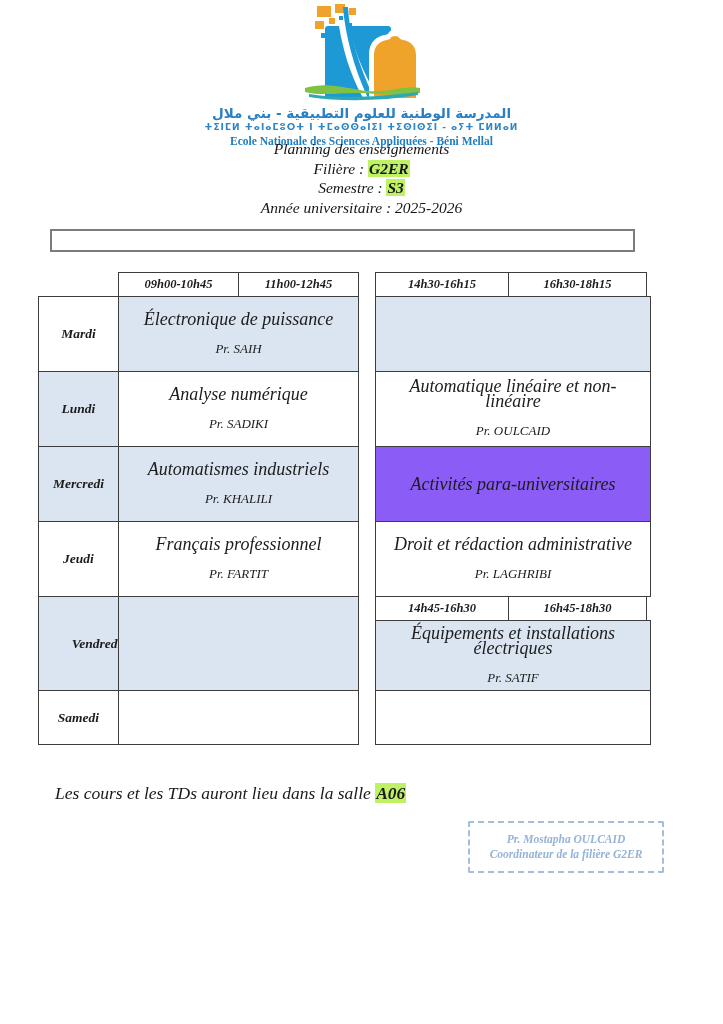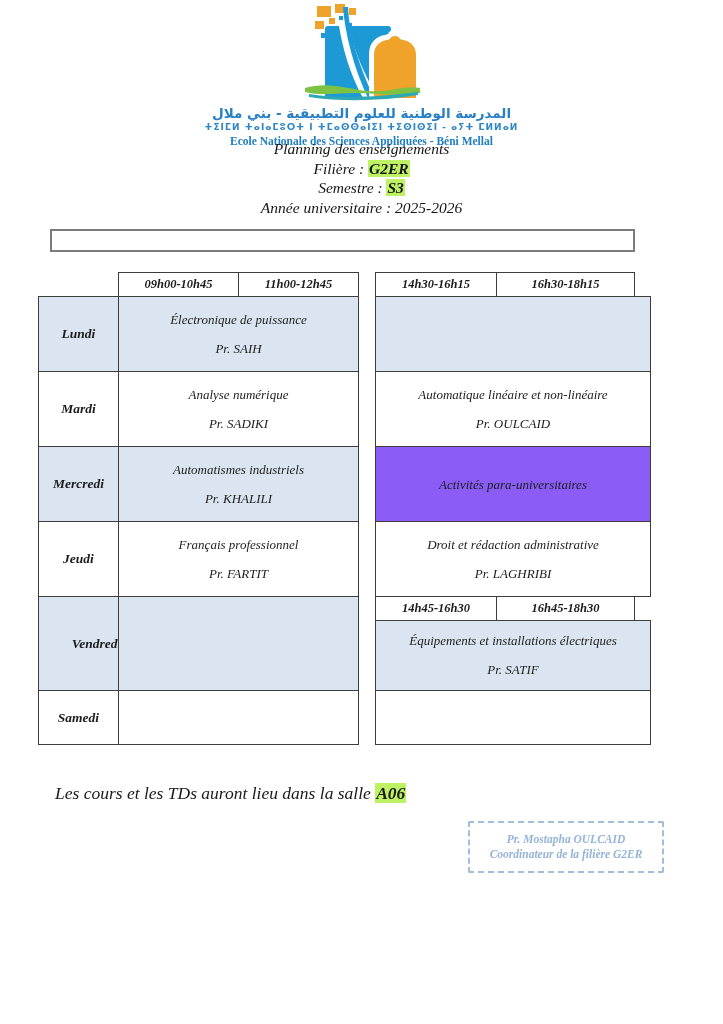--- a/index.html
+++ b/index.html
@@ -35,24 +35,24 @@
   .stack > * + *{margin-top:-1px;}
 
   .col-days{position:absolute;left:0;top:24px;width:81px;}
   .day-cell{width:81px;font-weight:bold;font-style:italic;font-size:13.5px;}
 
   .block-am{position:absolute;left:80px;top:0;width:241px;}
   .block-pm{position:absolute;left:337px;top:0;width:276px;}
   .hdr-row{display:flex;}
   .hdr-row > * + *{margin-left:-1px;}
   .hdr-cell{font-weight:bold;font-style:italic;font-size:12.5px;background:#fff;}
-  .w121{width:121px;} .w138{width:122px;} .w139{width:139px;}
+  .w121{width:121px;} .w138{width:134px;} .w139{width:139px;}
   .wide-am{width:241px;} .wide-pm{width:276px;}
 
-  .course-line{font-style:italic;font-size:13px;line-height:15px;padding:0 8px;text-align:center;}
+  .course-line{font-style:italic;font-size:18px;line-height:15px;padding:0 8px;text-align:center;}
   .prof-line{font-style:italic;font-size:13px;margin-top:14px;}
 
   .fri-pm{height:95px;margin-top:-1px;}
   .fri-pm .hdr-row{margin-top:0;}
 
   
   .note{position:absolute;left:55px;top:765px;font-style:italic;font-size:17.5px;color:#1a1a1a;}
 
   
   .signature{position:absolute;left:468px;top:821px;width:192px;height:48px;
@@ -101,22 +101,22 @@
     <div><span>Filière : </span><span class="hl">G2ER</span></div>
     <div><span>Semestre : </span><span class="hl">S3</span></div>
     <div>Année universitaire : 2025-2026</div>
   </section>
 
   <div class="empty-box"></div>
 
   <div class="tt">
 
     <div class="col-days stack">
+      <div class="cell day-cell h76">Mardi</div>
       <div class="cell day-cell bg-blue h76">Lundi</div>
-      <div class="cell day-cell h76">Mardi</div>
       <div class="cell day-cell bg-blue h76">Mercredi</div>
       <div class="cell day-cell h76">Jeudi</div>
       <div class="cell day-cell bg-blue h95">Vendredi</div>
       <div class="cell day-cell h42">Samedi</div>
     </div>
 
     <div class="block-am stack">
       <div class="hdr-row">
         <div class="cell hdr-cell w121 h25">09h00-10h45</div>
         <div class="cell hdr-cell w121 h25">11h00-12h45</div>

